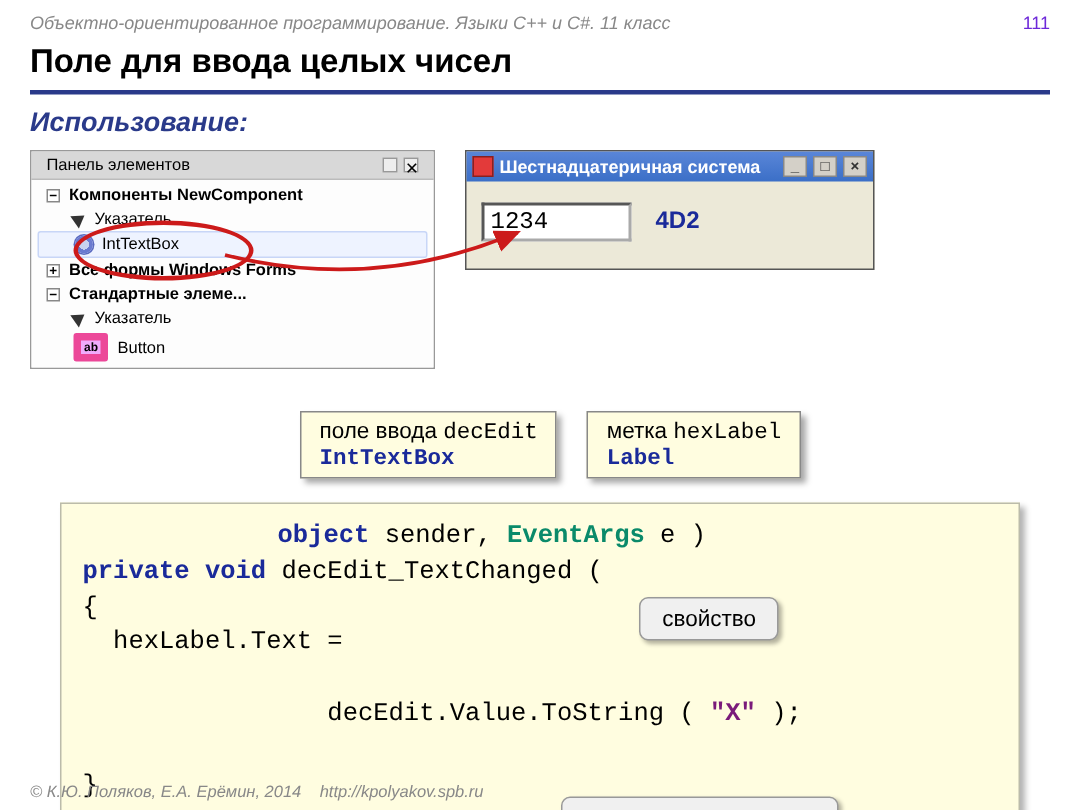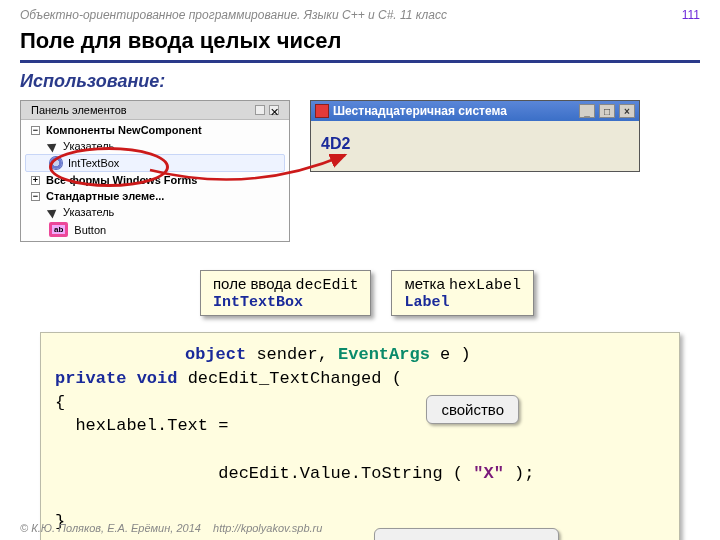--- a/index.html
+++ b/index.html
@@ -50,35 +50,35 @@
     align-items:center; justify-content:center; font-size:9px; line-height:1; background:#fff; }
   .ptr-icon {
     width:0;height:0;border-left:8px solid #333;border-top:5px solid transparent;
     border-bottom:5px solid transparent; transform: rotate(-35deg);
   }
   .gear-icon {
     width:12px;height:12px;border-radius:50%;
     background: radial-gradient(circle,#c8d2f0 40%,#6a7ad0 41%);
     box-shadow: 0 0 0 1px #5a6ac0;
   }
-  .btn-icon { border:3px solid #ec4899; background:#f0abfc; padding:0 2px; font-size:8px; font-weight:bold; border-radius:2px;}
+  .btn-icon { border:5px solid #ec4899; background:#f0abfc; padding:0 2px; font-size:8px; font-weight:bold; border-radius:2px;}
   .tree-cat { font-weight: bold; }
   .hl-row {
     background: #eef3ff;
     border: 1px solid #c8d6f7;
     border-radius: 2px;
   }
   .hl-circle {
     position:absolute; width:120px; height:40px;
     border:3px solid #cc1a1a; border-radius:50%;
     left:28px; top:46px; pointer-events:none;
   }
   
   .appwin {
-    width: 330px; border:1px solid #555;
+    width: 273px; border:1px solid #555;
     background:#ece9d8; font-size:12px;
   }
   .appwin-title {
     background: linear-gradient(#5a86d8,#3b6fc7);
     color:#fff; padding:3px 4px; display:flex; align-items:center; gap:4px;
   }
   .appwin-title .sp { flex:1; }
   .win-ico { width:14px;height:14px;background:#e33a3a;border:1px solid #882020;}
   .sysbtn { width:16px;height:14px;background:#d4d0c8;border:1px solid #888;
     display:inline-flex;align-items:center;justify-content:center;font-size:10px;font-weight:bold;color:#333;}
@@ -177,20 +177,21 @@
     <div class="appwin">
       <div class="appwin-title">
         <span class="win-ico"></span>
         <b>Шестнадцатеричная система</b>
         <span class="sp"></span>
         <span class="sysbtn">_</span>
         <span class="sysbtn">□</span>
         <span class="sysbtn">×</span>
       </div>
       <div class="appwin-body">
+        <span class="txtbox">1234</span>
         <span class="hexout">4D2</span>
       </div>
     </div>
   </div>
 
   <div class="callouts">
     <div class="callout">
       <div><span>поле ввода </span><span class="mono">decEdit</span></div>
       <div class="mono blue">IntTextBox</div>
     </div>

